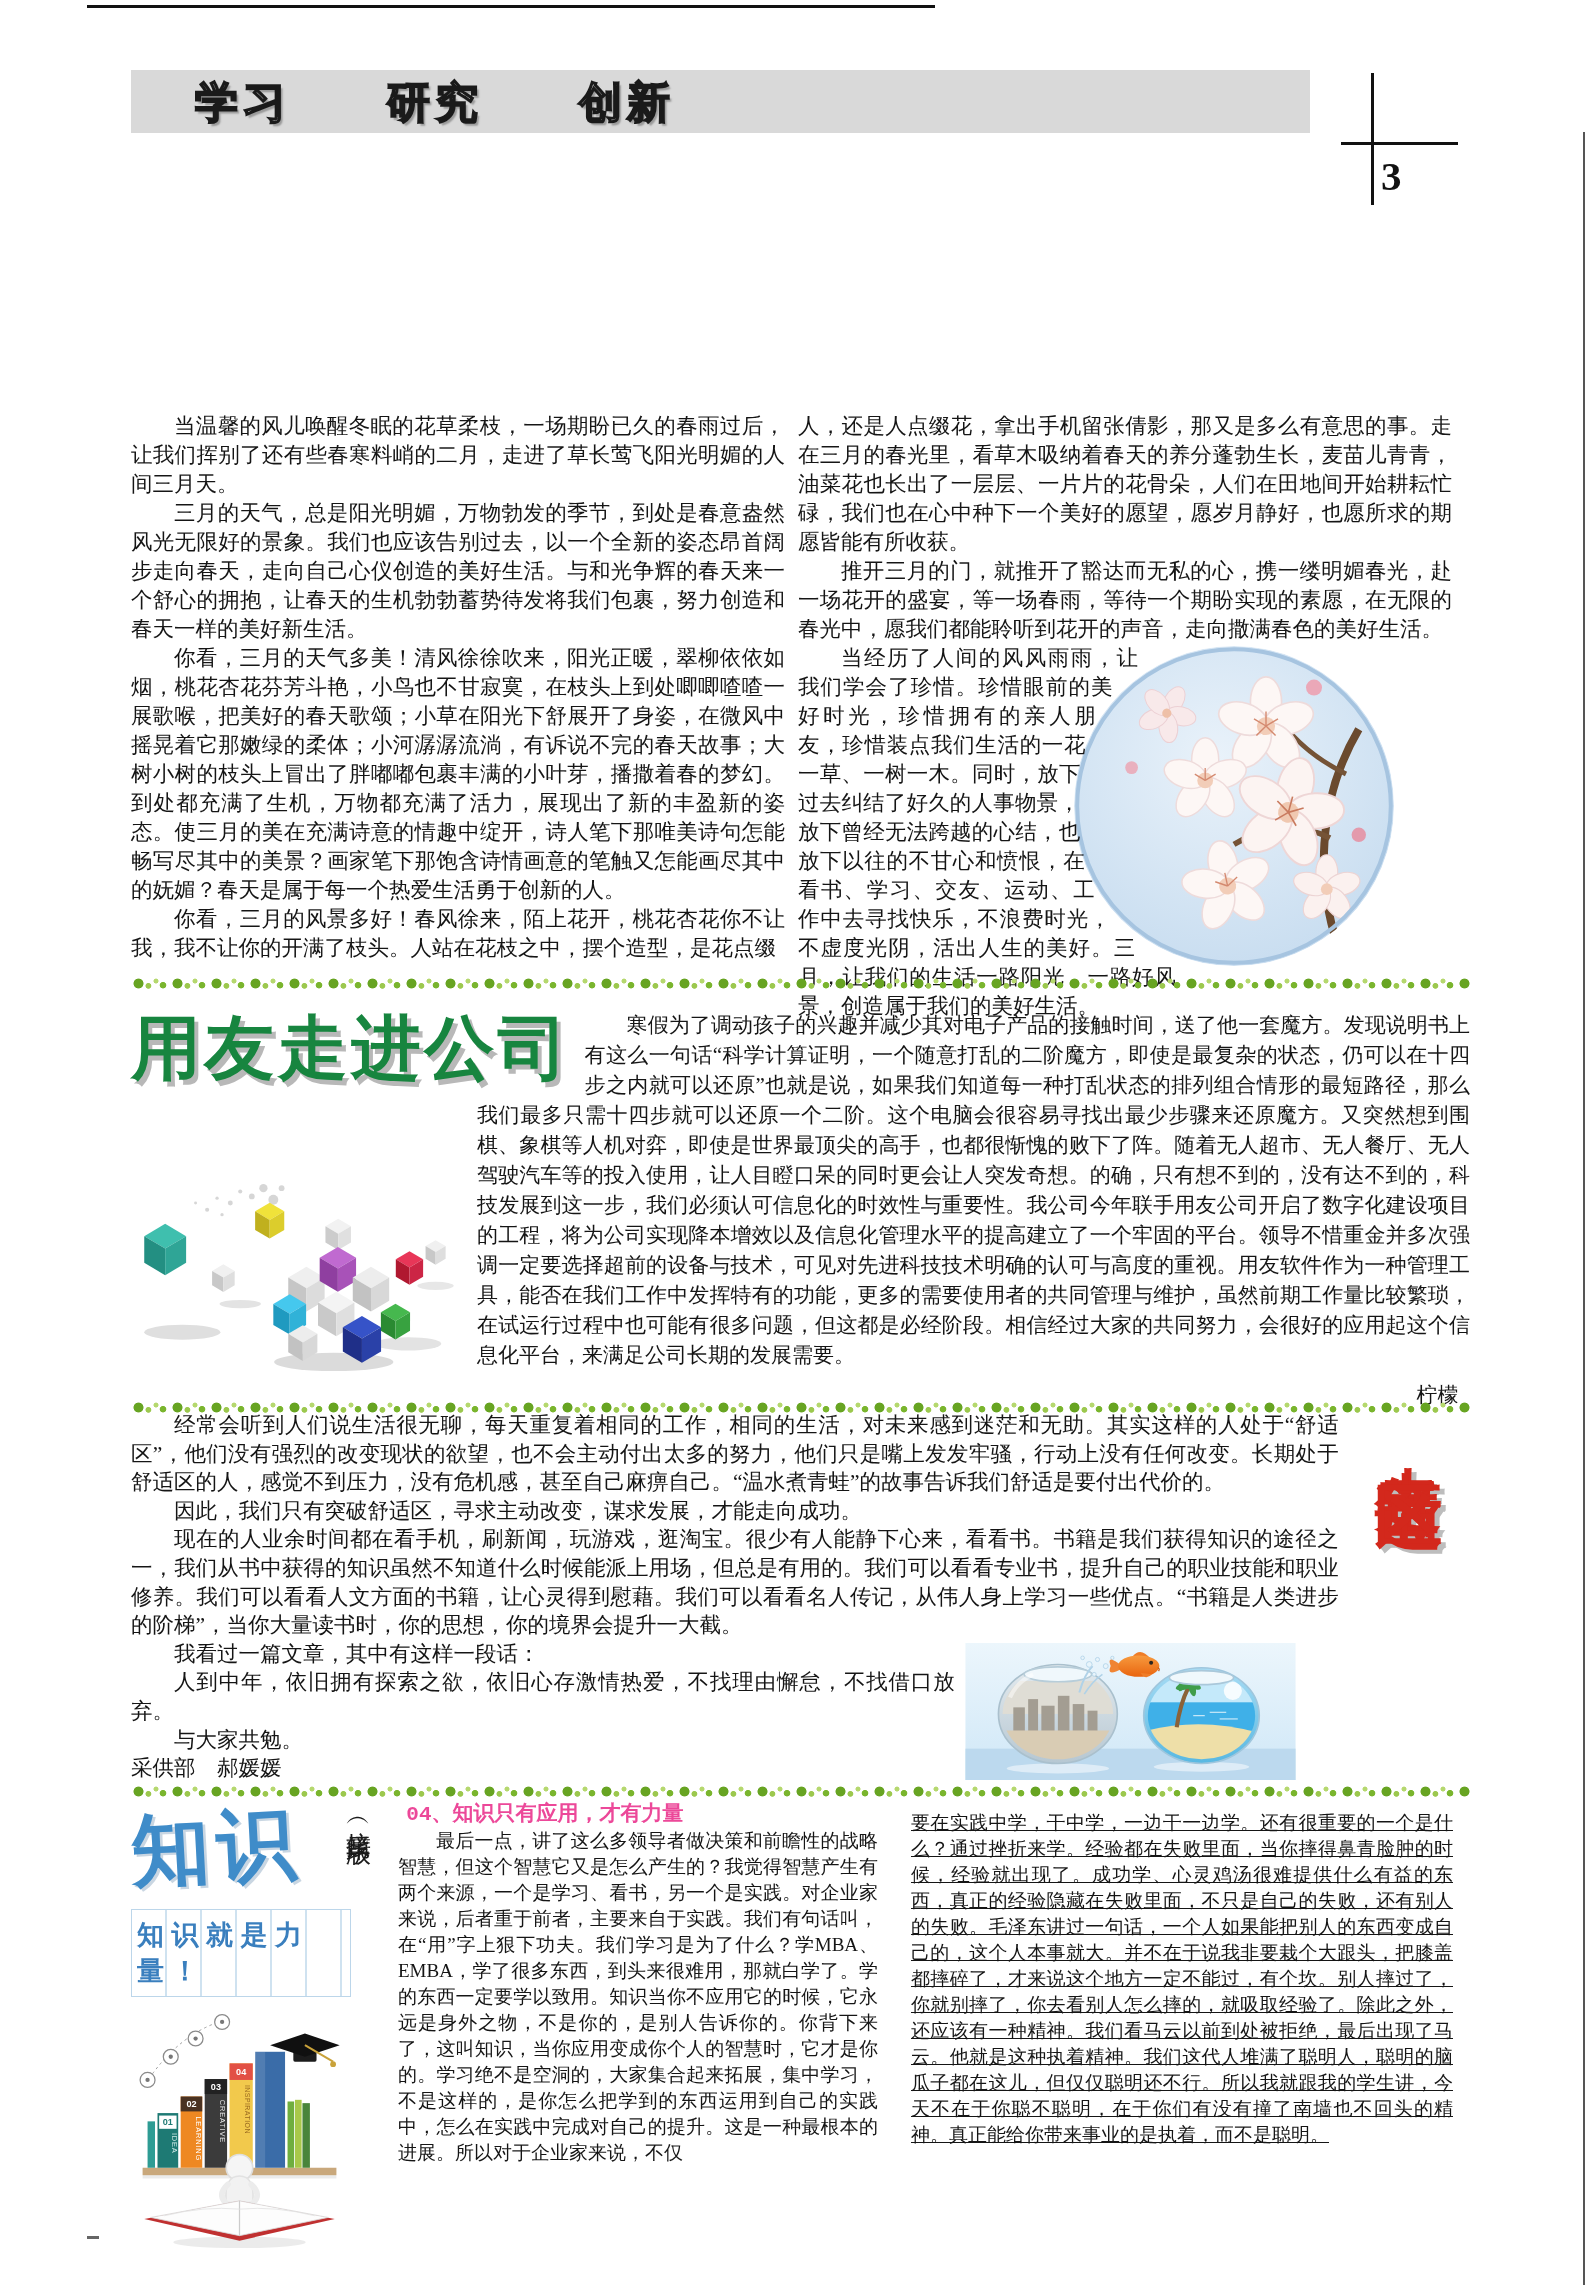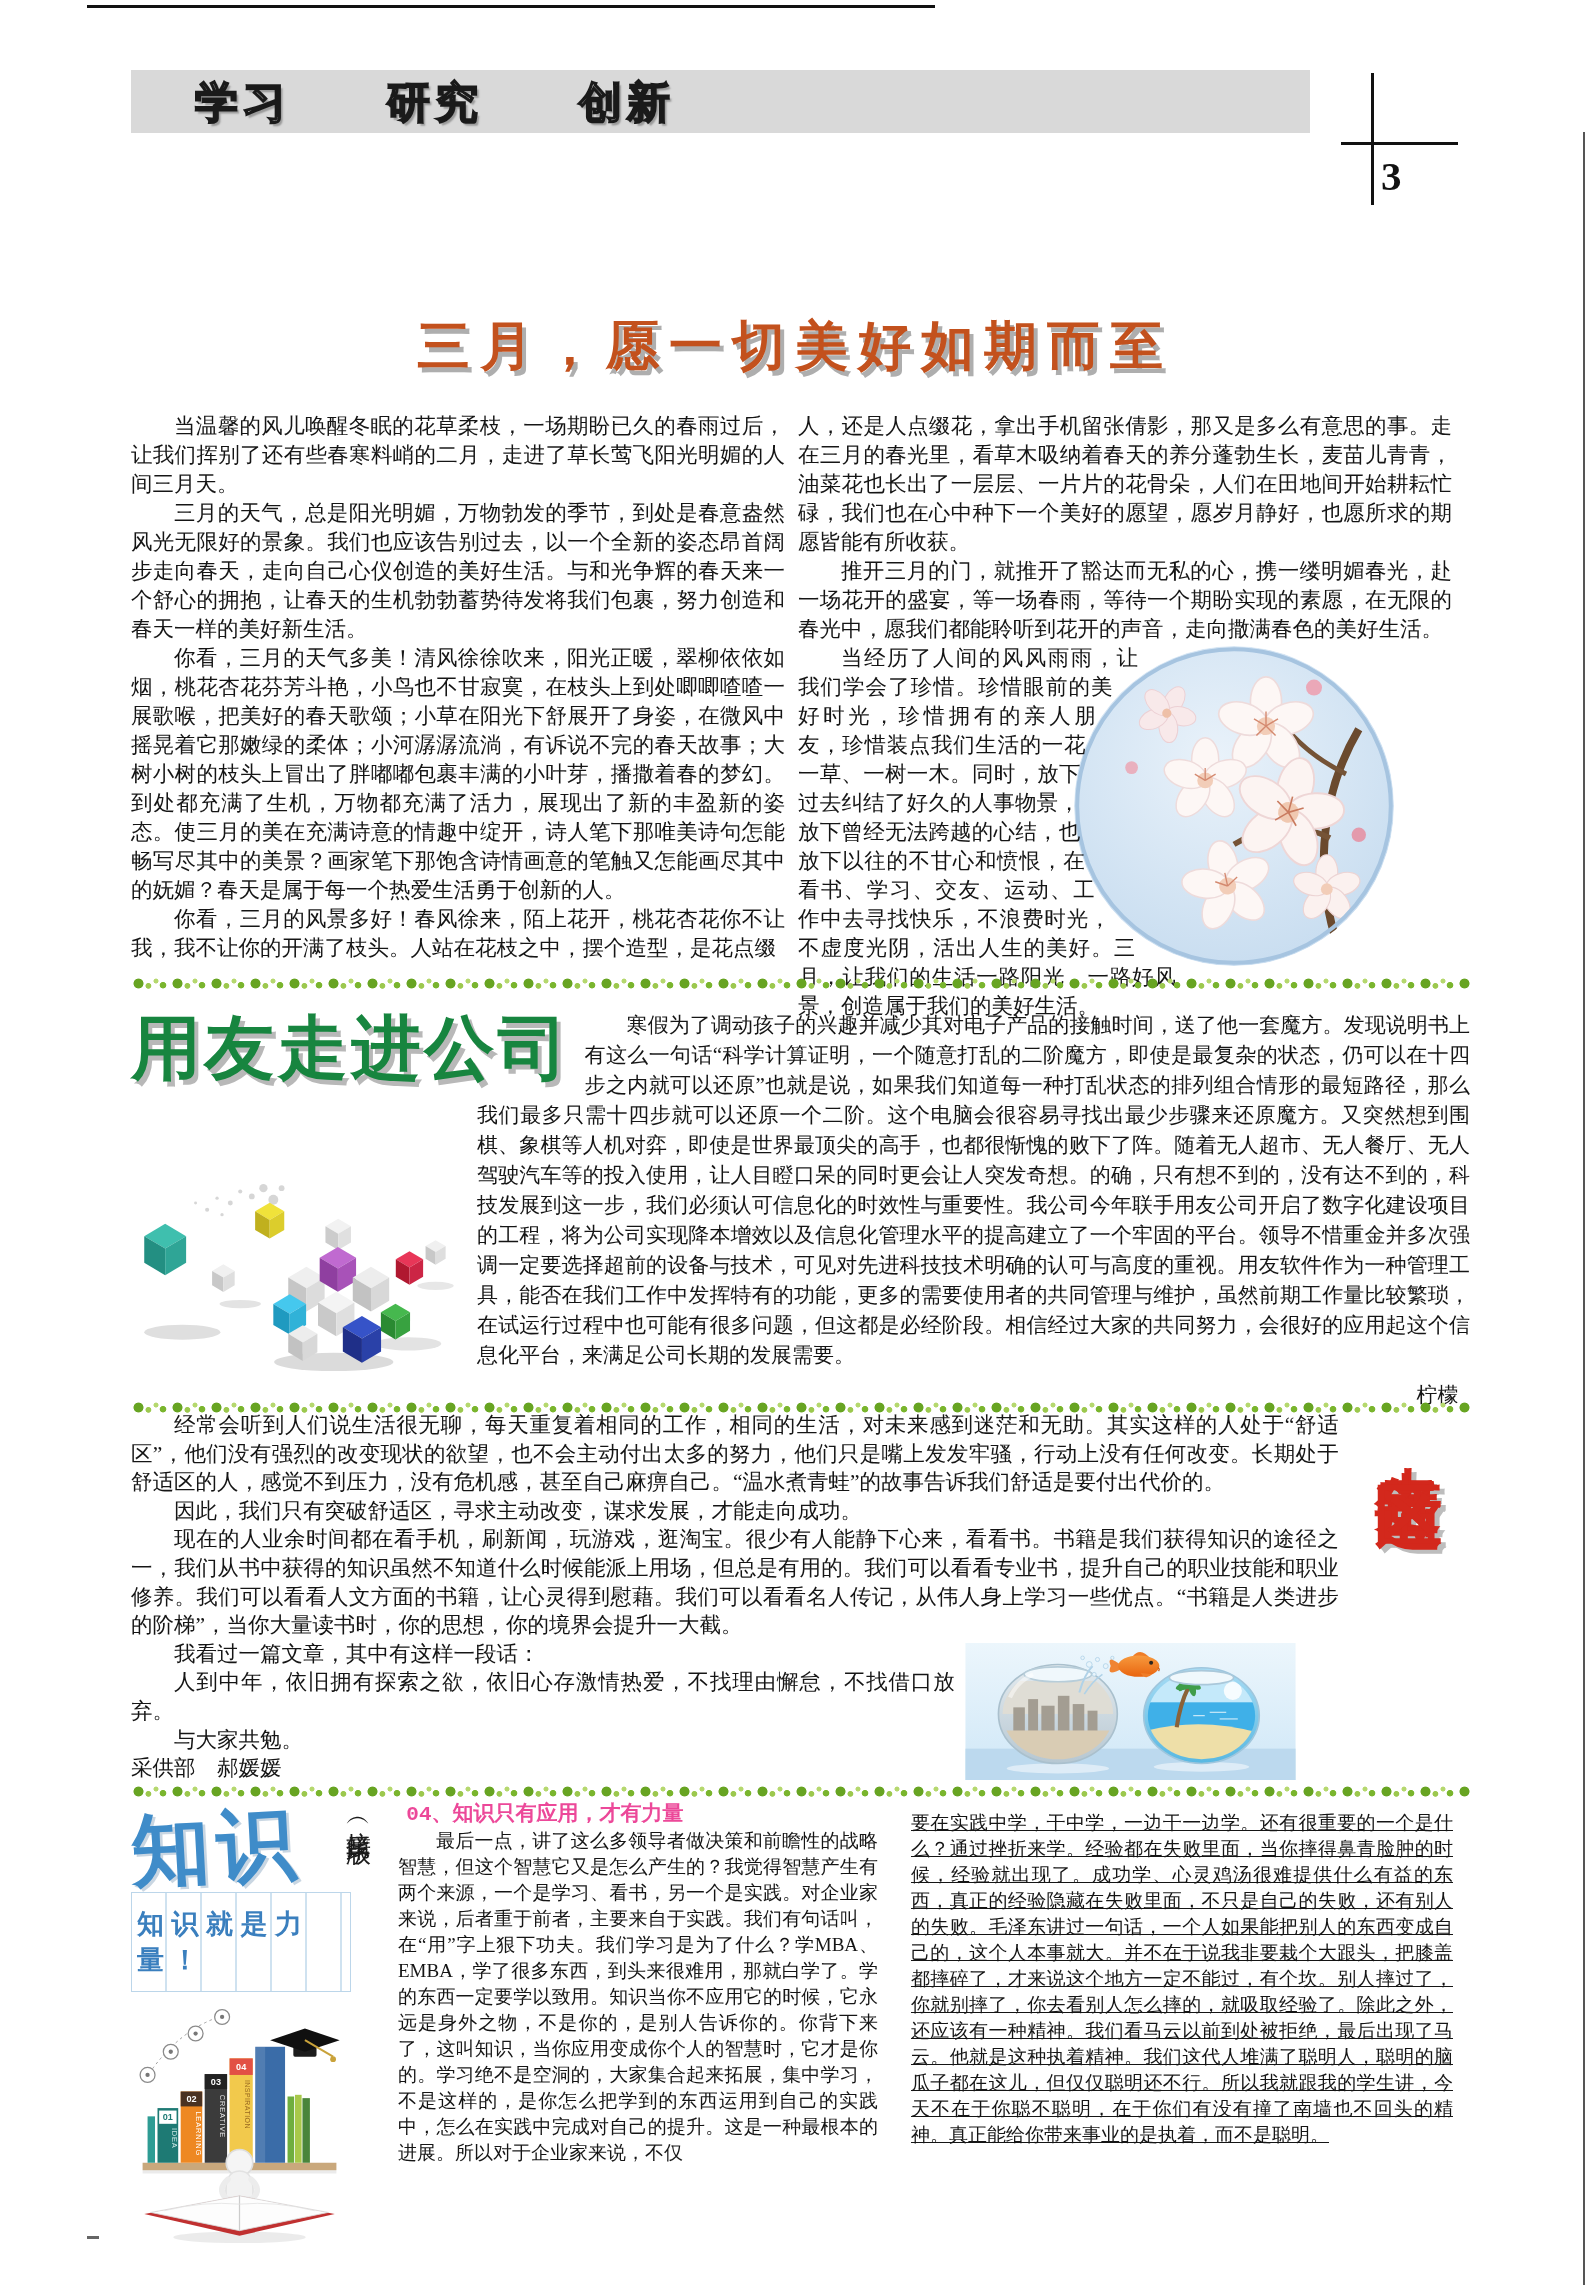--- a/index.html
+++ b/index.html
@@ -63,22 +63,22 @@
           font-family:"Liberation Serif","DejaVu Serif",serif;}
   .fish{float:right;width:331px;height:137px;margin:3.3px 43px 5px 10px;}
   .s3sig{margin-left:621px;text-indent:0 !important;}
 
   
   .s4{position:absolute;left:131px;top:1799px;width:1339px;height:414px;}
   .know-art{position:absolute;left:0;top:5px;width:220px;}
   .know-word{font-family:"Liberation Sans","DejaVu Sans",sans-serif;font-size:79px;font-weight:bold;
              color:#3f8cc9;letter-spacing:6.6px;transform:rotate(-3deg);line-height:83px;
              text-shadow:2.5px 2.5px 0 rgba(40,90,140,.25);}
-  .know-slogan{margin-top:5px;width:fit-content;font-family:Liberation Serif, serif;
-               font-size:27px;font-weight:bold;color:#3a7fbe;letter-spacing:7.5px;padding:13px 5px;
+  .know-slogan{margin-top:22px;width:fit-content;font-family:Liberation Serif, serif;
+               font-size:27px;font-weight:bold;color:#3a7fbe;letter-spacing:7.5px;padding:7px 5px;
                border:1.7px solid #bcd6ea;
                background:repeating-linear-gradient(90deg,transparent 0 33px,#cfe2f0 33px 35px);}
   .contnote{position:absolute;left:211px;top:10px;height:207px;writing-mode:vertical-rl;
             text-orientation:upright;font-size:25px;letter-spacing:3.3px;color:#1a1a1a;}
   .colA{position:absolute;left:267px;top:3.3px;width:480px;font-size:19px;line-height:26px;text-align:justify;}
   .colB{position:absolute;left:780px;top:11px;width:542px;font-size:19px;line-height:26px;text-align:justify;text-decoration:underline;}
   .colA p,.colB p{margin:0;}
   .s4head{margin:0 0 0 8.3px;font-family:Liberation Mono, monospace;
           font-size:21px;line-height:26px;font-weight:bold;color:#ec4899;}
 </style>
@@ -91,21 +91,20 @@
   <div class="crop-right"></div>
   <div class="crop-tick"></div>
 
   <header class="band">
     <span class="motto">学习　　研究　　创新</span>
   </header>
   <div class="ph-v"></div>
   <div class="ph-h"></div>
   <div class="pagenum">3</div>
 
-  <h1 class="t1">三月，愿一切美好如期而至</h1>
 
   <section class="a1">
     <div class="col">
       <p class="indent">当温馨的风儿唤醒冬眠的花草柔枝，一场期盼已久的春雨过后，让我们挥别了还有些春寒料峭的二月，走进了草长莺飞阳光明媚的人间三月天。</p>
       <p class="indent">三月的天气，总是阳光明媚，万物勃发的季节，到处是春意盎然风光无限好的景象。我们也应该告别过去，以一个全新的姿态昂首阔步走向春天，走向自己心仪创造的美好生活。与和光争辉的春天来一个舒心的拥抱，让春天的生机勃勃蓄势待发将我们包裹，努力创造和春天一样的美好新生活。</p>
       <p class="indent">你看，三月的天气多美！清风徐徐吹来，阳光正暖，翠柳依依如烟，桃花杏花芬芳斗艳，小鸟也不甘寂寞，在枝头上到处唧唧喳喳一展歌喉，把美好的春天歌颂；小草在阳光下舒展开了身姿，在微风中摇晃着它那嫩绿的柔体；小河潺潺流淌，有诉说不完的春天故事；大树小树的枝头上冒出了胖嘟嘟包裹丰满的小叶芽，播撒着春的梦幻。到处都充满了生机，万物都充满了活力，展现出了新的丰盈新的姿态。使三月的美在充满诗意的情趣中绽开，诗人笔下那唯美诗句怎能畅写尽其中的美景？画家笔下那饱含诗情画意的笔触又怎能画尽其中的妩媚？春天是属于每一个热爱生活勇于创新的人。</p>
       <p class="indent">你看，三月的风景多好！春风徐来，陌上花开，桃花杏花你不让我，我不让你的开满了枝头。人站在花枝之中，摆个造型，是花点缀</p>
     </div>
     <div class="col">
       <p>人，还是人点缀花，拿出手机留张倩影，那又是多么有意思的事。走在三月的春光里，看草木吸纳着春天的养分蓬勃生长，麦苗儿青青，油菜花也长出了一层层、一片片的花骨朵，人们在田地间开始耕耘忙碌，我们也在心中种下一个美好的愿望，愿岁月静好，也愿所求的期愿皆能有所收获。</p>

